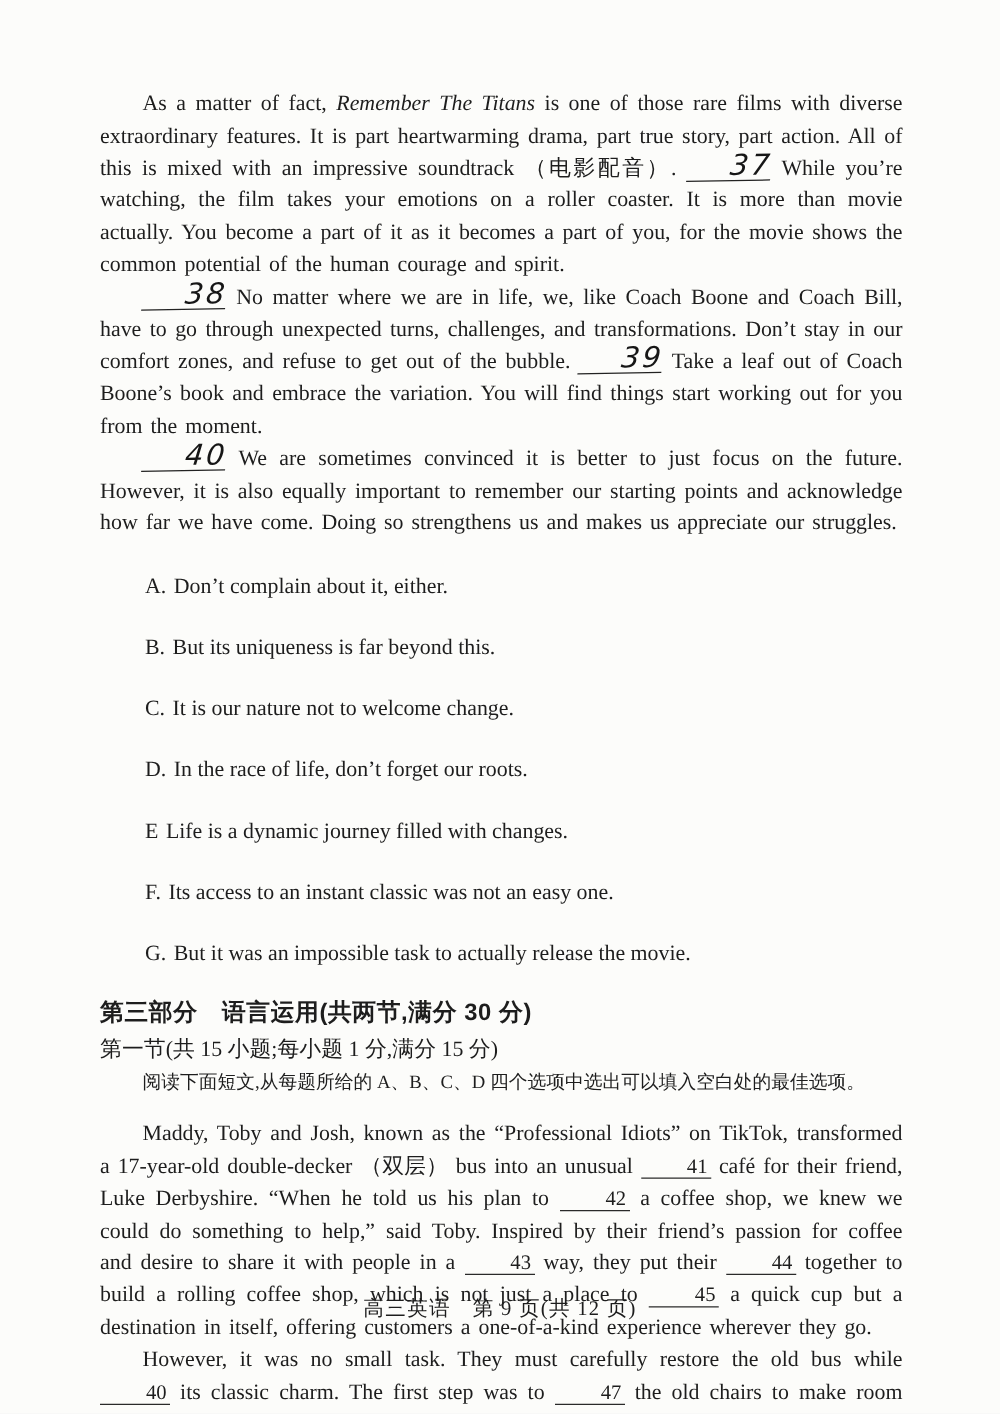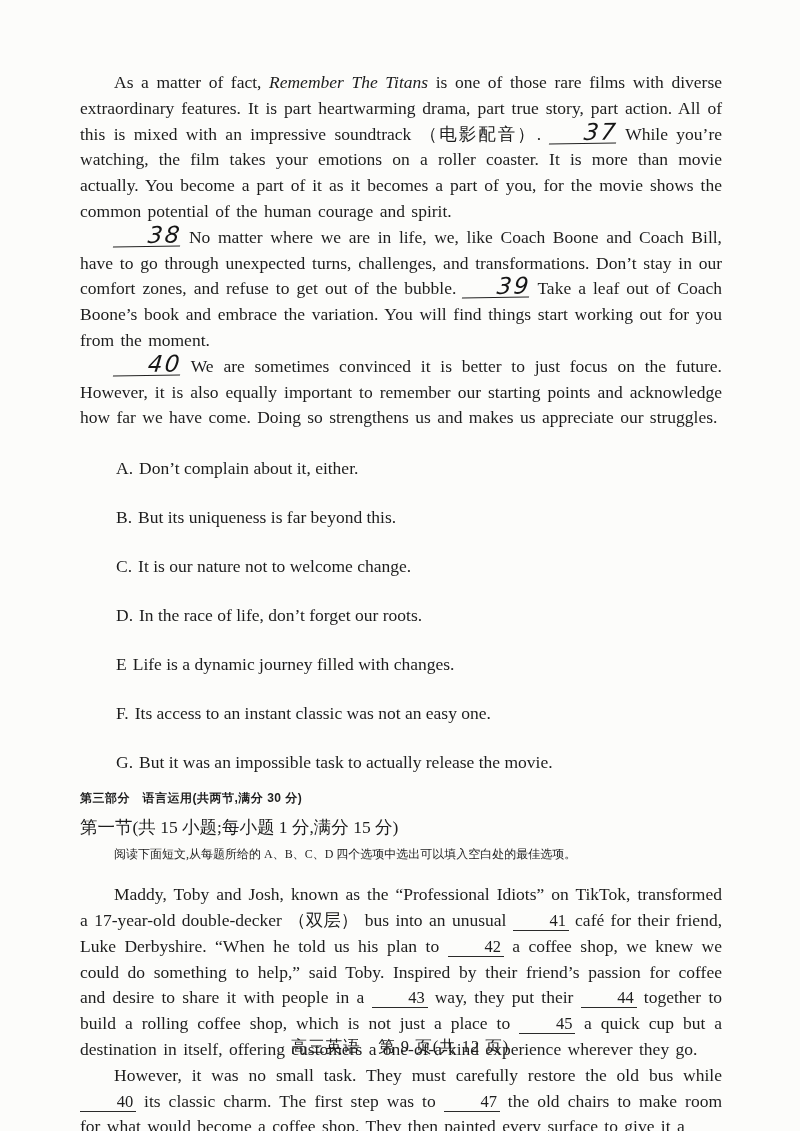--- a/index.html
+++ b/index.html
@@ -66,34 +66,34 @@
   .option-row {
     font-size: 17.5px;
     line-height: 25px;
     margin-top: 24px;
   }
   .option-label {
     display: inline-block;
     margin-right: 6px;
   }
   .part-header {
-    margin-top: 9px;
+    margin-top: 21px;
     font-family: "Liberation Sans", "DejaVu Sans", sans-serif;
     font-weight: 700;
-    font-size: 12px;
+    font-size: 19px;
     line-height: 29px;
     letter-spacing: 0.5px;
   }
   .sub-header {
     font-size: 17.5px;
     line-height: 28px;
   }
   .instructions {
     margin: 0;
-    font-size: 12px;
+    font-size: 15px;
     line-height: 27px;
     text-align: justify;
     text-indent: 34px;
   }
   .cloze-1 {
     margin-top: 14px;
   }
   .footer {
     position: absolute;
     left: 0;

